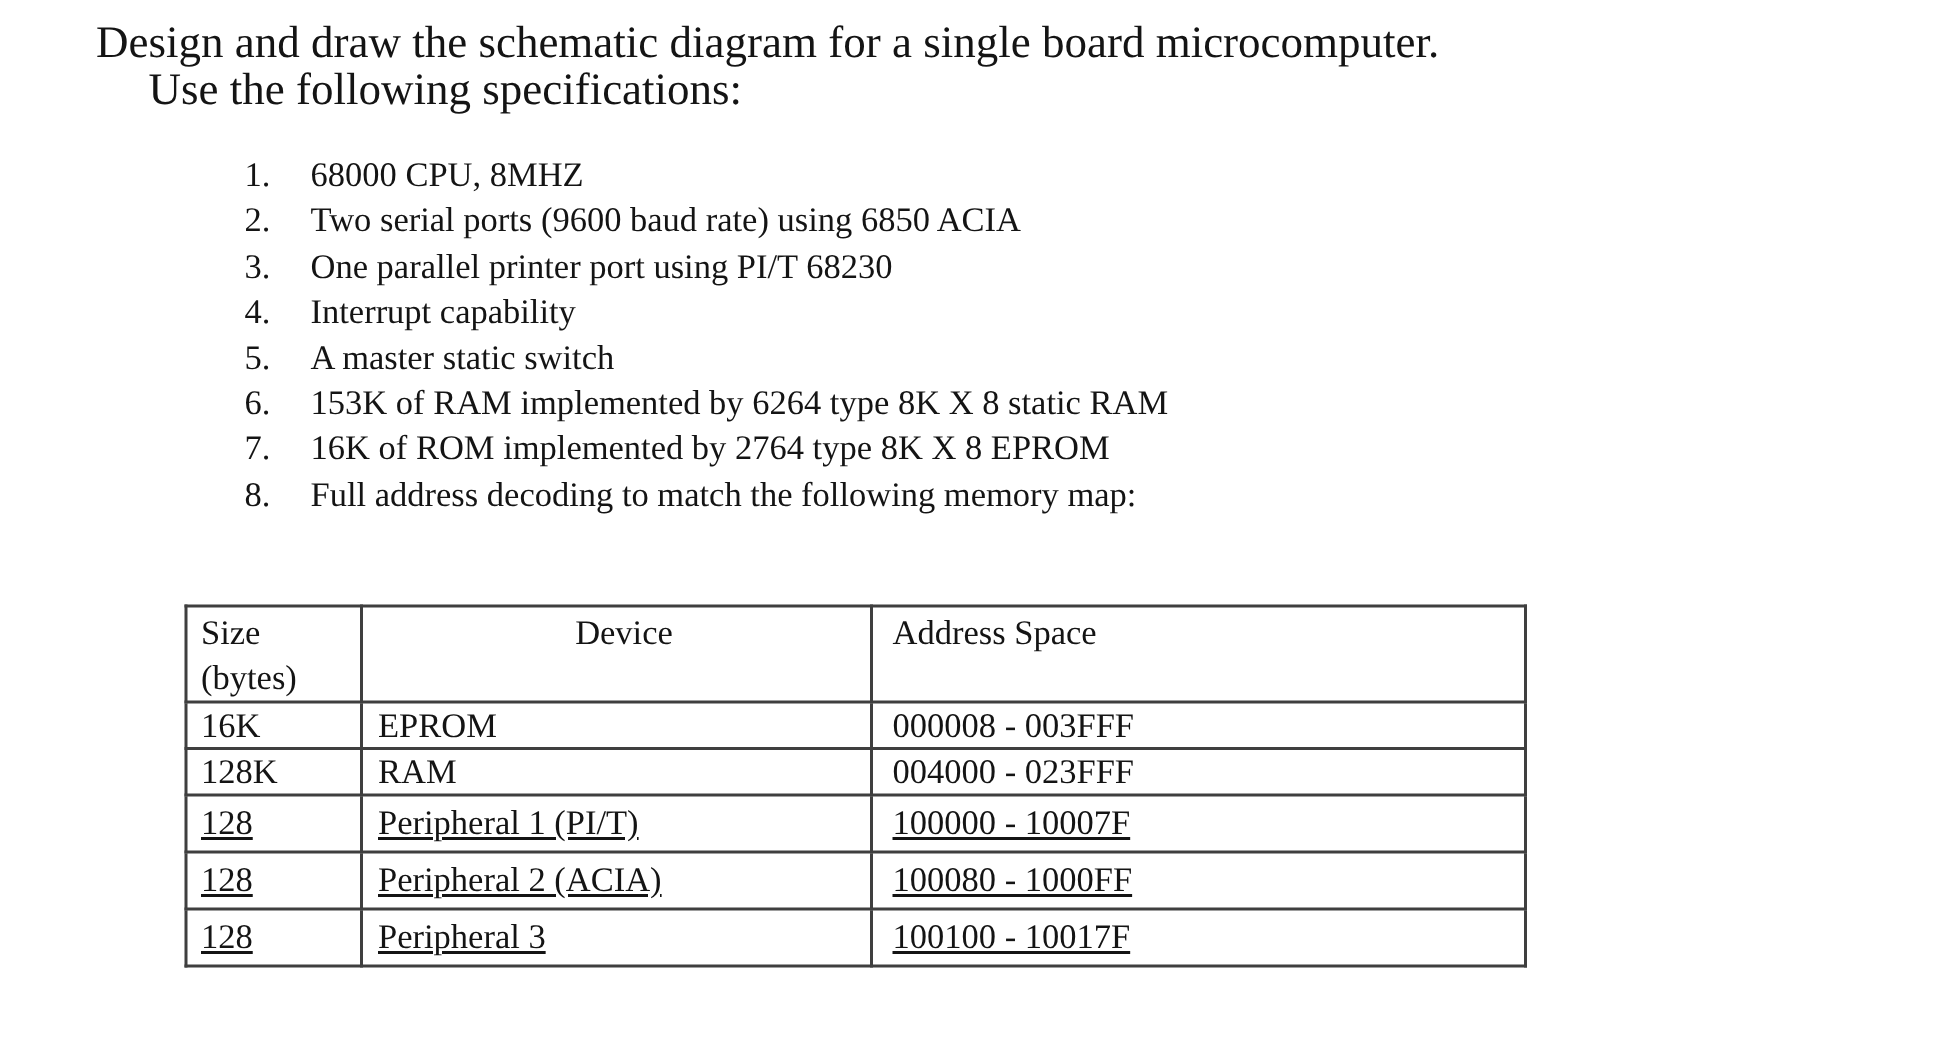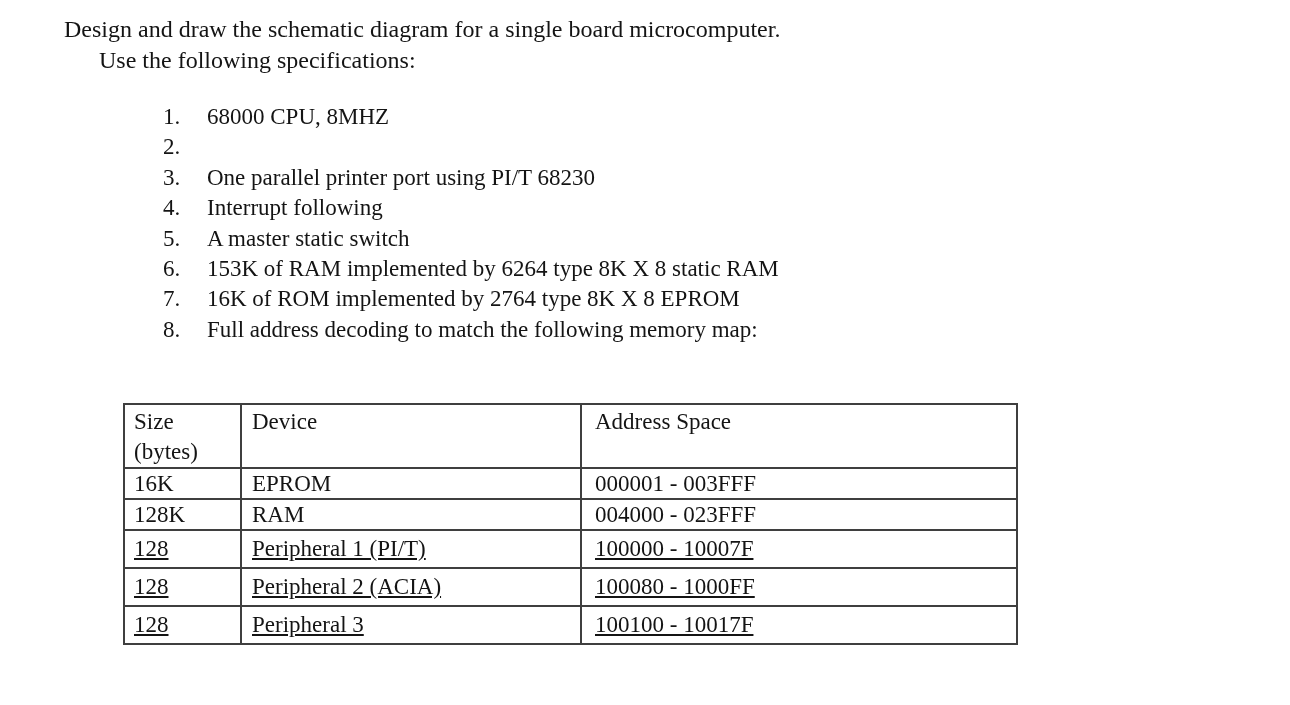--- a/index.html
+++ b/index.html
@@ -10,21 +10,21 @@
   body {
     width: 1290px;
     height: 705px;
     position: relative;
     font-family: "Liberation Serif", "DejaVu Serif", serif;
     color: #141414;
     overflow: hidden;
   }
   .doc-line {
     position: absolute;
-    font-size: 24px;
+    font-size: 30px;
     line-height: 30px;
     white-space: nowrap;
   }
   #title-line-1 { left: 64px; top: 14px; }
   #title-line-2 { left: 99px; top: 45px; }
 
   .spec-list {
     position: absolute;
     left: 163px;
     top: 102px;
@@ -51,21 +51,21 @@
     color: #141414;
   }
   .memory-table td {
     border: 2px solid #3f3f3f;
     padding: 0;
     vertical-align: middle;
     white-space: nowrap;
     overflow: hidden;
   }
   .memory-table .col-size    { width: 106px; }
-  .memory-table .col-device  { width: 328px; }
+  .memory-table .col-device  { width: 328px; text-align: center; }
   .memory-table .col-address { width: 421px; border-radius: 20px; }
   .memory-table .pad-size    { padding-left: 9px; }
   .memory-table .pad-device  { padding-left: 10px; }
   .memory-table .pad-address { padding-left: 13px; }
   .memory-table tr.header-row td {
     height: 60px;
     vertical-align: top;
     line-height: 30px;
     padding-top: 2px;
   }
@@ -79,28 +79,29 @@
 
 <div class="doc-line" id="title-line-2">Use the following specifications:</div>
 
 <div class="spec-list">
   <div class="spec-item">
     <span class="spec-num">1.</span>
     <span class="spec-text">68000 CPU, 8MHZ</span>
   </div>
   <div class="spec-item">
     <span class="spec-num">2.</span>
+    <span class="spec-text">Two serial ports (9600 baud rate) using 6850 ACIA</span>
   </div>
   <div class="spec-item">
     <span class="spec-num">3.</span>
     <span class="spec-text">One parallel printer port using PI/T 68230</span>
   </div>
   <div class="spec-item">
     <span class="spec-num">4.</span>
-    <span class="spec-text">Interrupt following</span>
+    <span class="spec-text">Interrupt capability</span>
   </div>
   <div class="spec-item">
     <span class="spec-num">5.</span>
     <span class="spec-text">A master static switch</span>
   </div>
   <div class="spec-item">
     <span class="spec-num">6.</span>
     <span class="spec-text">153K of RAM implemented by 6264 type 8K X 8 static RAM</span>
   </div>
   <div class="spec-item">
@@ -119,21 +120,21 @@
       <td class="col-size pad-size">
         <div>Size</div>
         <div>(bytes)</div>
       </td>
       <td class="col-device pad-device">Device</td>
       <td class="col-address pad-address">Address Space</td>
     </tr>
     <tr class="row-short">
       <td class="pad-size">16K</td>
       <td class="pad-device">EPROM</td>
-      <td class="pad-address">000001 - 003FFF</td>
+      <td class="pad-address">000008 - 003FFF</td>
     </tr>
     <tr class="row-short">
       <td class="pad-size">128K</td>
       <td class="pad-device">RAM</td>
       <td class="pad-address">004000 - 023FFF</td>
     </tr>
     <tr class="row-tall">
       <td class="pad-size">128</td>
       <td class="pad-device">Peripheral 1 (PI/T)</td>
       <td class="pad-address">100000 - 10007F</td>

